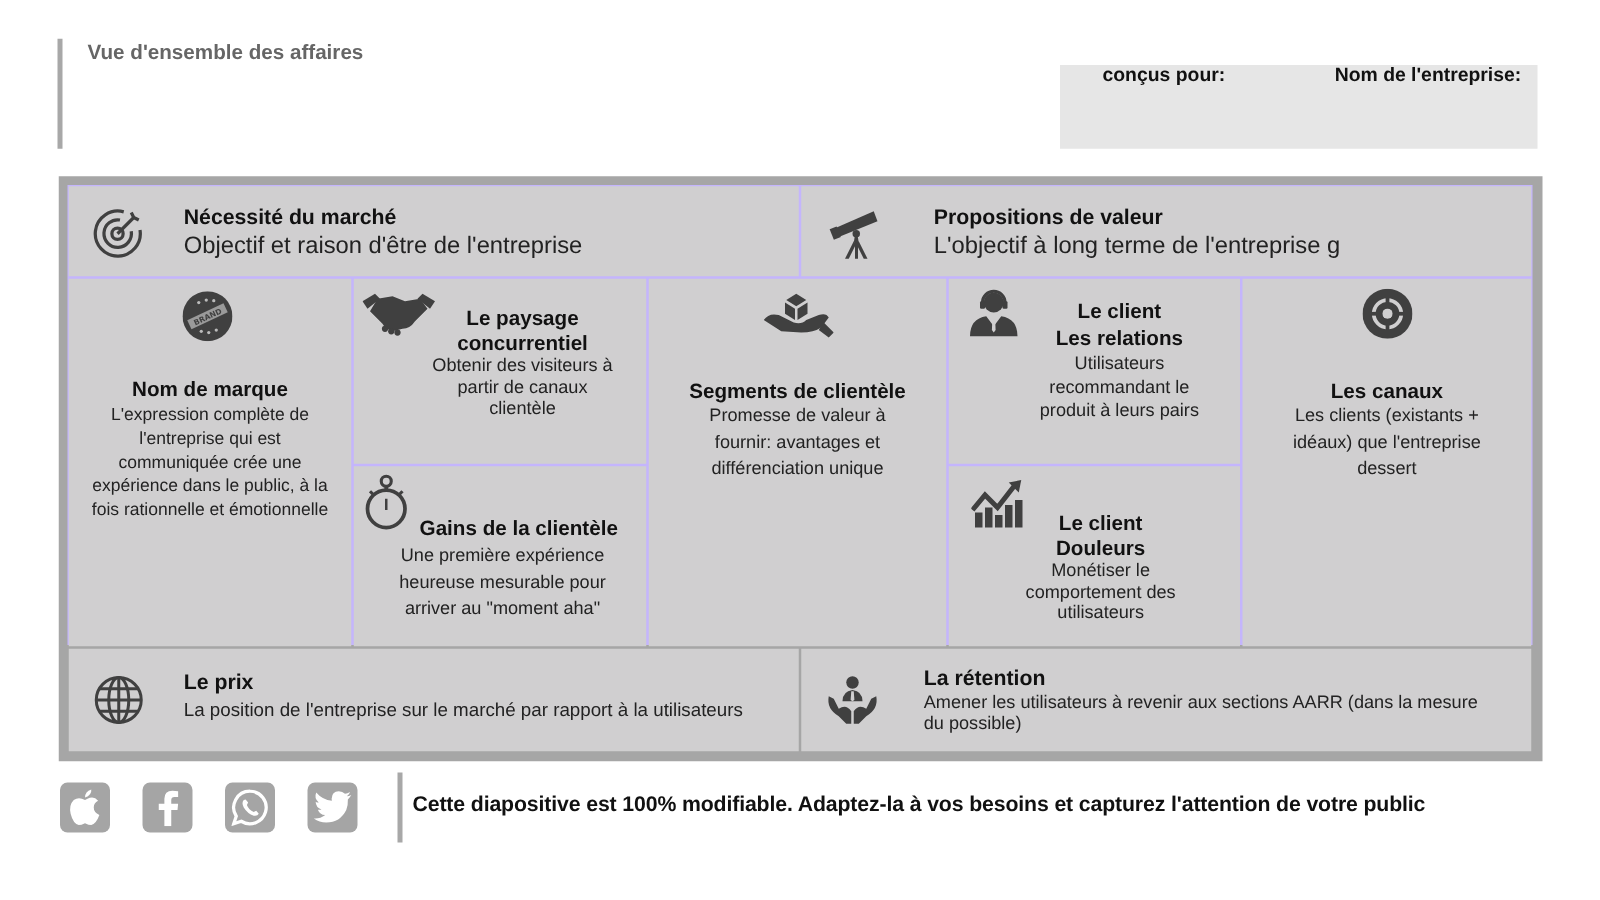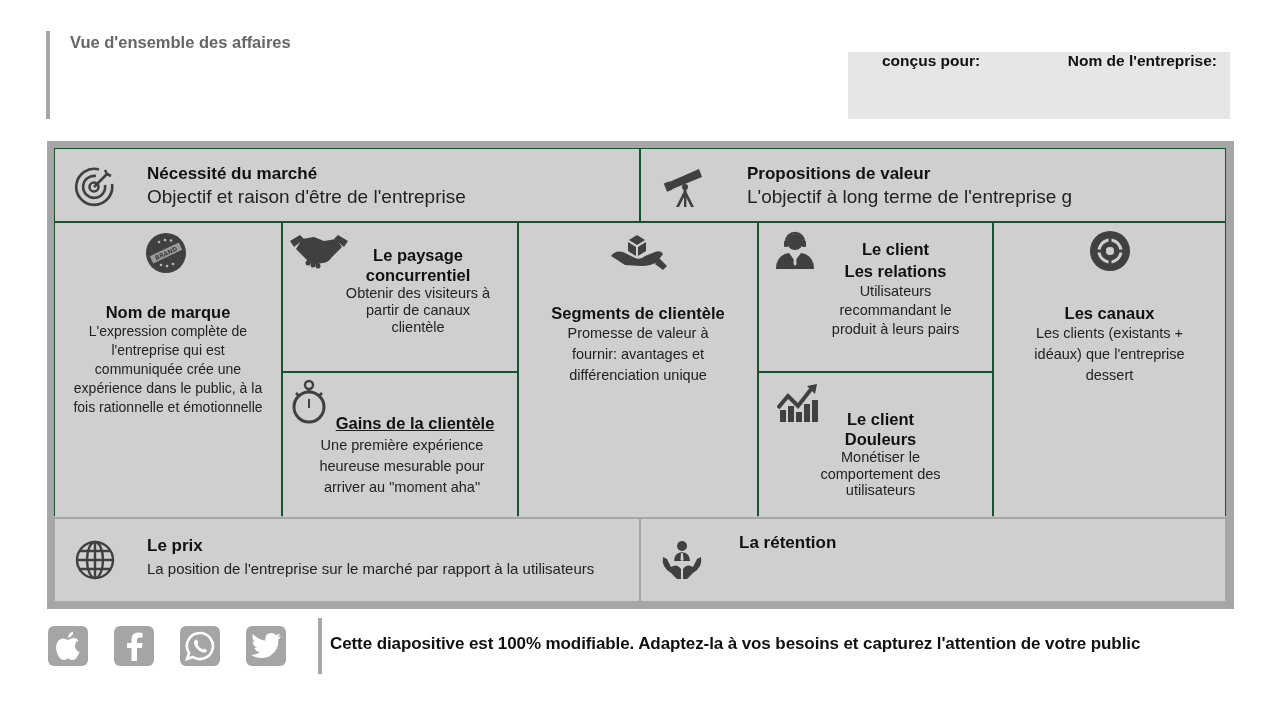--- a/index.html
+++ b/index.html
@@ -7,21 +7,21 @@
   body { font-family: "Liberation Sans", "DejaVu Sans", sans-serif; color: #1e1e1e; position: relative; }
 
   .title-block { position: absolute; left: 46px; top: 31px; width: 790px; height: 88px; border-left: 4px solid #a8a8a8; padding-left: 20px; }
   .title { font-size: 21px; font-weight: bold; color: #595959; line-height: 27px; letter-spacing: -0.2px; }
   .subtitle { font-size: 16.5px; font-weight: bold; color: #666666; margin-top: 2px; }
 
   .meta-box { position: absolute; left: 848px; top: 52px; width: 382px; height: 67px; background: #e6e6e6; display: flex; align-items: flex-start; justify-content: space-between; padding: 0 13px 0 34px; }
   .meta-box span { font-size: 15.5px; font-weight: bold; color: #111; }
 
   .canvas { position: absolute; left: 47px; top: 141px; width: 1187px; height: 468px; background: #a6a6a6; }
-  .grid { position: absolute; left: 7px; top: 7px; width: 1172px; height: 368px; background: #14532d; }
+  .grid { position: absolute; left: 7px; top: 7px; width: 1172px; height: 368px; background: #c4b5fd; }
   .cell { position: absolute; background: #d0cfd0; }
   .cell .head { font-weight: bold; font-size: 16.5px; color: #111; line-height: 20px; }
   .cell .desc { font-size: 14.5px; color: #222; line-height: 19px; }
   .cell.wide .head { font-size: 17px; }
   .cell.wide .desc { font-size: 19px; line-height: 17px; margin-top: 4px; }
   .cell.center { text-align: center; }
   .icon { position: absolute; }
   .icon svg { display: block; }
 
   .footer-icons { position: absolute; left: 48px; top: 626px; display: flex; gap: 26px; }
@@ -119,21 +119,21 @@
       <div class="icon" style="left:8px; top:6px;">
         <svg width="36" height="48" viewBox="0 0 36 48" fill="none" stroke="#404040" stroke-width="3">
           <circle cx="18" cy="28" r="15"></circle>
           <circle cx="18" cy="6" r="4" stroke-width="2.5"></circle>
           <line x1="18" y1="10" x2="18" y2="13"></line>
           <line x1="18" y1="20" x2="18" y2="29" stroke-width="2"></line>
           <line x1="5" y1="14" x2="8" y2="17" stroke-width="2.5"></line>
           <line x1="31" y1="14" x2="28" y2="17" stroke-width="2.5"></line>
         </svg>
       </div>
-      <div style="position:absolute; left:38px; right:8px; top:40px;text-decoration:underline;">
+      <div style="position:absolute; left:38px; right:8px; top:40px;">
         <div class="head">Gains de la clientèle</div>
       </div>
       <div style="position:absolute; left:14px; right:10px; top:62px;">
         <div class="desc" style="line-height:21px; padding:0 10px;">Une première expérience heureuse mesurable pour arriver au "moment aha"</div>
       </div>
     </div>
 
     <div class="cell center" style="left:465px; top:75px; width:238px; height:294px;">
       <div class="icon" style="left:92px; top:9px;">
         <svg width="56" height="40" viewBox="0 0 56 40" fill="#404040">
@@ -225,20 +225,21 @@
         <svg width="42" height="42" viewBox="0 0 42 42" fill="#404040">
           <circle cx="21" cy="7" r="5"></circle>
           <path d="M13 22 Q13 14 21 13 Q29 14 29 22 Z"></path>
           <polygon points="20,14 22,14 22.5,21 21,22 19.5,21" fill="#d0cfd0"></polygon>
           <path d="M2 18 Q0 28 10 34 L16 40 L20 40 L20 30 Q16 24 10 28 Q8 24 6 20 Z"></path>
           <path d="M40 18 Q42 28 32 34 L26 40 L22 40 L22 30 Q26 24 32 28 Q34 24 36 20 Z"></path>
         </svg>
       </div>
       <div style="position:absolute; left:98px; top:14px; width:450px;">
         <div class="head">La rétention</div>
+        <div class="desc" style="font-size:14.5px; margin-top:1px;">Amener les utilisateurs à revenir aux sections AARR (dans la mesure du possible)</div>
       </div>
     </div>
 
   </div>
 </div>
 
 <div class="footer-icons">
   <div class="soc">
     <svg width="26" height="30" viewBox="0 0 26 30" fill="#ffffff">
       <path d="M13 9 Q8 6 4 9 Q0 13 1.5 20 Q3.5 28 8 29 Q10 29 13 27.5 Q16 29 18 29 Q22 28 24.5 21 Q20 19 20 15 Q20 11 23.5 9.5 Q20 5.5 15 8 Z"></path>

